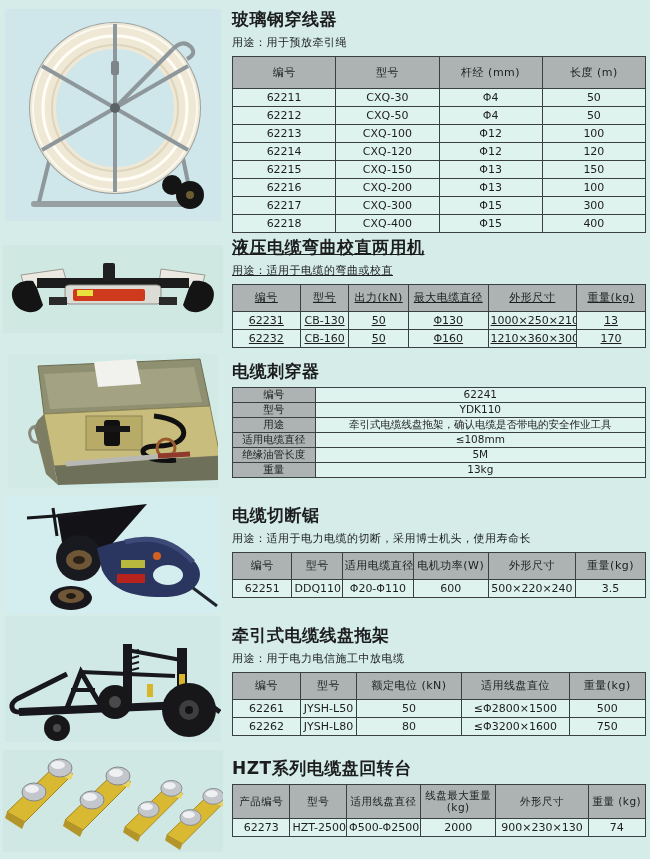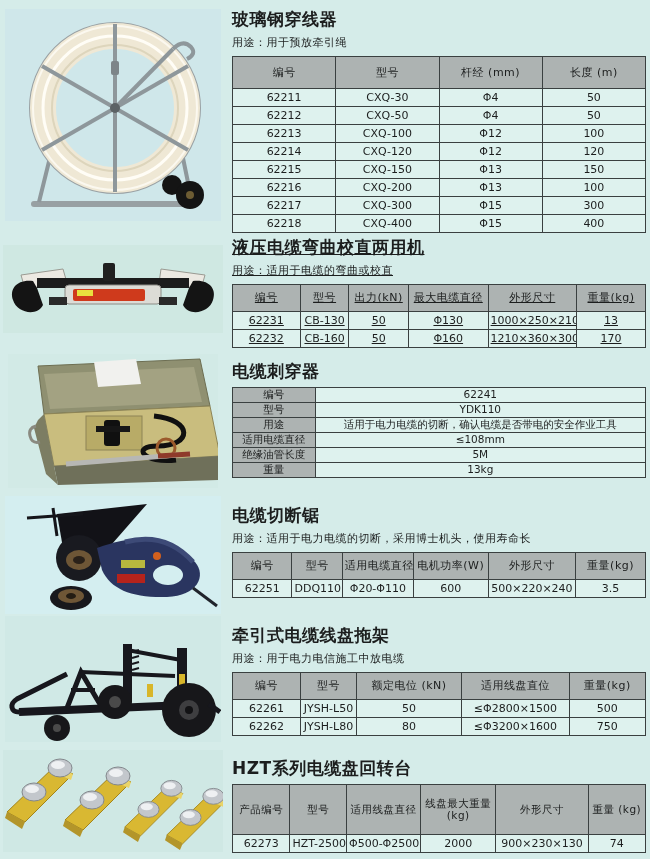--- a/index.html
+++ b/index.html
@@ -20,21 +20,21 @@
   h2{font-size:17px;line-height:1.15;margin:0 0 5px;font-weight:bold;letter-spacing:.5px;}
   .usage{font-size:11px;margin:0 0 6px;letter-spacing:.5px;}
   table{width:100%;border-collapse:collapse;table-layout:fixed;background:var(--cell-bg);}
   th,td{
     border:1px solid var(--border);font-size:11px;font-weight:normal;
     text-align:center;vertical-align:middle;padding:1px 2px;height:18px;
     overflow:hidden;
   }
   thead th{background:var(--header-bg);font-weight:500;height:27px;letter-spacing:.5px;white-space:nowrap;}
   .t-tall thead th{height:32px;}
-  .t-wrap thead th{white-space:normal;line-height:1.15;height:50px;font-size:10.5px;}
+  .t-wrap thead th{white-space:normal;line-height:1.15;height:34px;font-size:10.5px;}
   td{white-space:nowrap;}
   .kv th{background:var(--header-bg);font-weight:500;}
   .kv td,.kv th{height:14px;font-size:10.5px;padding:0 2px;}
   .kv td{white-space:normal;line-height:1.2;}
   
   .s1{height:230px;} .s2{height:118px;} .s3{height:146px;}
   .s4{height:121px;} .s5{height:128px;} .s6{height:116px;}
   .s1 .content{padding-top:10px;} .s2 .content{padding-top:8px;text-decoration:underline;}
   .s3 .content{padding-top:14px;} .s4 .content{padding-top:12px;}
   .s5 .content{padding-top:11px;} .s6 .content{padding-top:16px;}
@@ -238,21 +238,21 @@
             <tr>
               <th>编号</th>
               <td>62241</td>
             </tr>
             <tr>
               <th>型号</th>
               <td>YDK110</td>
             </tr>
             <tr>
               <th>用途</th>
-              <td>适用于电力电缆的切断，确认电缆是否带电的安全作业工具</td>
+              <td>牵引式电缆线盘拖架，确认电缆是否带电的安全作业工具</td>
             </tr>
             <tr>
               <th>适用电缆直径</th>
               <td>≤108mm</td>
             </tr>
             <tr>
               <th>绝缘油管长度</th>
               <td>5M</td>
             </tr>
             <tr>

